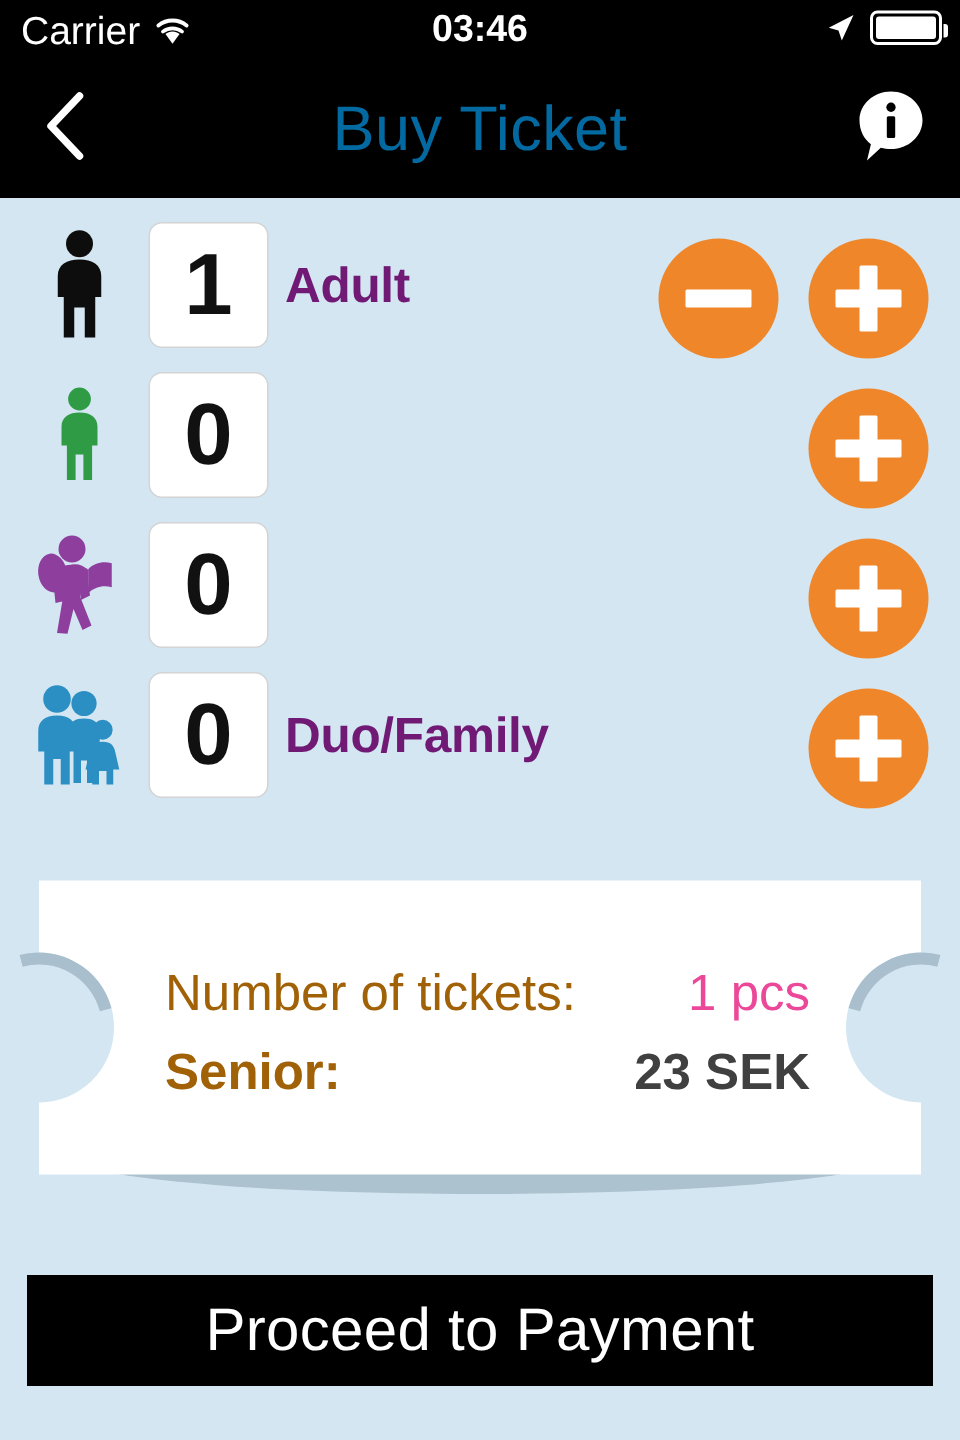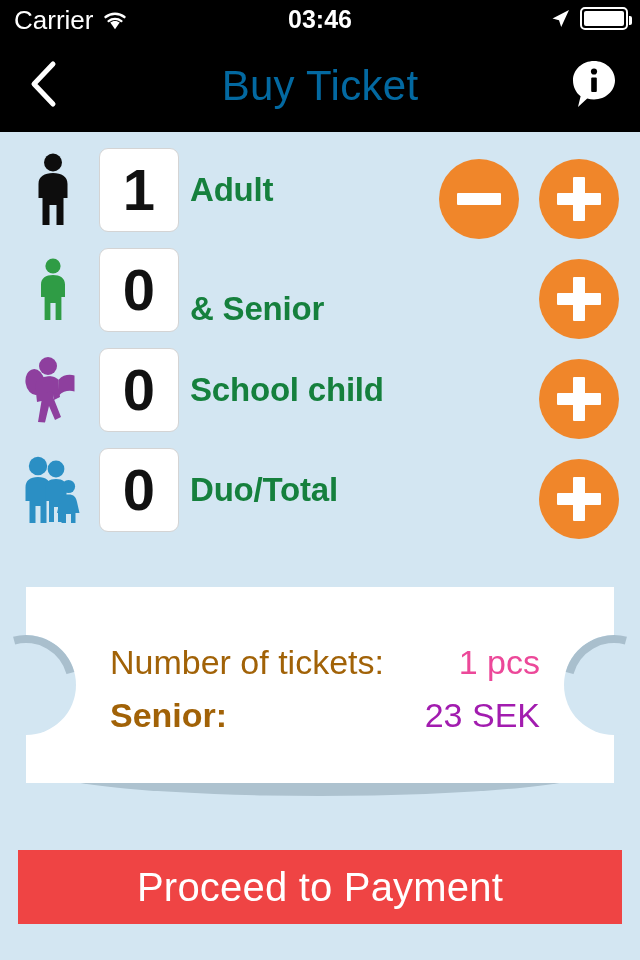--- a/index.html
+++ b/index.html
@@ -68,21 +68,21 @@
     position:absolute; left:99px; top:8px;
     width:80px; height:84px;
     background:#fff; border:1px solid #d4d4d4; border-radius:9px;
     display:flex; align-items:center; justify-content:center;
     font-size:58px; font-weight:bold; color:#111;
     line-height:1;
   }
   .trow-label {
     position:absolute; left:190px; top:0; height:100px; width:250px;
     display:flex; align-items:center;
-    font-size:33px; font-weight:bold; color:#15803d; line-height:1.18;
+    font-size:33px; font-weight:bold; color:#701a75; line-height:1.18;
     letter-spacing:-0.2px;
   }
   .circ-btn {
     position:absolute; top:19px;
     width:80px; height:80px; border-radius:50%;
     background:#f0862a;
     display:flex; align-items:center; justify-content:center;
   }
   .circ-minus { left:439px; }
   .circ-plus  { left:539px; }
@@ -111,26 +111,26 @@
   }
   .notch-shadow-l { left:-50px; border-top-color:#a9bfcd; transform:rotate(30deg); }
   .notch-shadow-r { right:-50px; border-top-color:#a9bfcd; transform:rotate(-30deg); }
 
   .summary { position:absolute; left:84px; top:56px; width:430px; }
   .sum-row { display:flex; justify-content:space-between; align-items:baseline; }
   .sum-row + .sum-row { margin-top:14px; }
   .sum-label { font-size:34px; color:#a16207; }
   .sum-value { font-size:34px; color:#ec4899; }
   .sum-row.total .sum-label { font-weight:bold; }
-  .sum-row.total .sum-value { font-weight:normal; color:#a21caf; }
+  .sum-row.total .sum-value { font-weight:bold; color:#404040; }
 
   
   .pay-btn {
     position:absolute; left:18px; top:718px; width:604px; height:74px;
-    background:#ef4444;
+    background:#000000;
     display:flex; align-items:center; justify-content:center;
     color:#fff; font-size:40px; font-weight:normal; letter-spacing:0.2px;
   }
 </style>
 </head>
 <body>
 
 <div class="phone">
 
   <div class="statusbar">
@@ -203,21 +203,20 @@
         <div class="ico-cell">
           <svg width="36" height="64" viewBox="0 0 36 64">
             <circle cx="18" cy="8" r="7.6" fill="#2f9c45"></circle>
             <path d="M18 17 C11 17 6 20 6 26.5 L6 39 L9.6 39 L9.6 62 L15.4 62 L15.4 45 L20.6 45 L20.6 62 L26.4 62 L26.4 39 L30 39 L30 26.5 C30 20 25 17 18 17 Z" fill="#2f9c45"></path>
           </svg>
         </div>
         <div class="qty-box">0</div>
         <div class="trow-label">
           <span>
             <br>
-            <span>&amp; Senior</span>
           </span>
         </div>
         <div class="circ-btn circ-plus">
           <span class="sym-h"></span>
           <span class="sym-v"></span>
         </div>
       </div>
 
       <div class="trow">
         <div class="ico-cell">
@@ -227,42 +226,41 @@
               <circle cx="24" cy="10" r="9"></circle>
               <path d="M24 20.5 C16 20.5 11 24.5 11.5 32 L13 46 L17.5 45 L14 66 L21 66.5 L25 50 L31 64 L37 61 L29.5 42 L31 30 C31 23 30 20.5 24 20.5 Z"></path>
               <path d="M28 29 L30 44 L36 41 L34 27 Z"></path>
               <path d="M33.5 22.5 L33.5 40 L34.8 41.5 L34.8 24 Z"></path>
               <path d="M34.8 23.5 C39 19 45 18 50.5 19.5 L50.5 35.5 C45 34 39.5 35 34.8 39.5 Z"></path>
               <path d="M34 23.5 C30.5 20 26 19.5 22 21 L22 36.5 C26 35 30 35.5 34 39 Z"></path>
             </g>
           </svg>
         </div>
         <div class="qty-box">0</div>
-        <div class="trow-label">School child</div>
         <div class="circ-btn circ-plus">
           <span class="sym-h"></span>
           <span class="sym-v"></span>
         </div>
       </div>
 
       <div class="trow">
         <div class="ico-cell">
           <svg width="60" height="70" viewBox="0 0 60 70">
             <g fill="#2b8fc4">
               <circle cx="15" cy="11" r="9.2"></circle>
               <path d="M15 22 C7 22 2.5 25.5 2.5 32.5 L2.5 46 L6.5 46 L6.5 68 L12.5 68 L12.5 51 L17.5 51 L17.5 68 L23.5 68 L23.5 46 L27.5 46 L27.5 32.5 C27.5 25.5 23 22 15 22 Z"></path>
               <circle cx="33" cy="14" r="8.4"></circle>
               <path d="M33 24 C26 24 22.5 27 22.5 33.5 L22.5 45 L26 45 L26 67 L31 67 L31 52 L35 52 L35 67 L40 67 L40 45 L43.5 45 L43.5 33.5 C43.5 27 40 24 33 24 Z"></path>
               <circle cx="45.5" cy="31.5" r="6.6"></circle>
               <path d="M45.5 39.5 C40 39.5 37.5 42 36.5 47 L34 58 L38.5 58 L38.5 68 L43 68 L43 59 L48 59 L48 68 L52.5 68 L52.5 58 L56.5 58 L54 47 C53 42 51 39.5 45.5 39.5 Z"></path>
             </g>
           </svg>
         </div>
         <div class="qty-box">0</div>
-        <div class="trow-label">Duo/Total</div>
+        <div class="trow-label">Duo/Family</div>
         <div class="circ-btn circ-plus">
           <span class="sym-h"></span>
           <span class="sym-v"></span>
         </div>
       </div>
 
     </div>
 
     <div class="ticket-wrap">
       <div class="ticket-shadow-bottom"></div>

